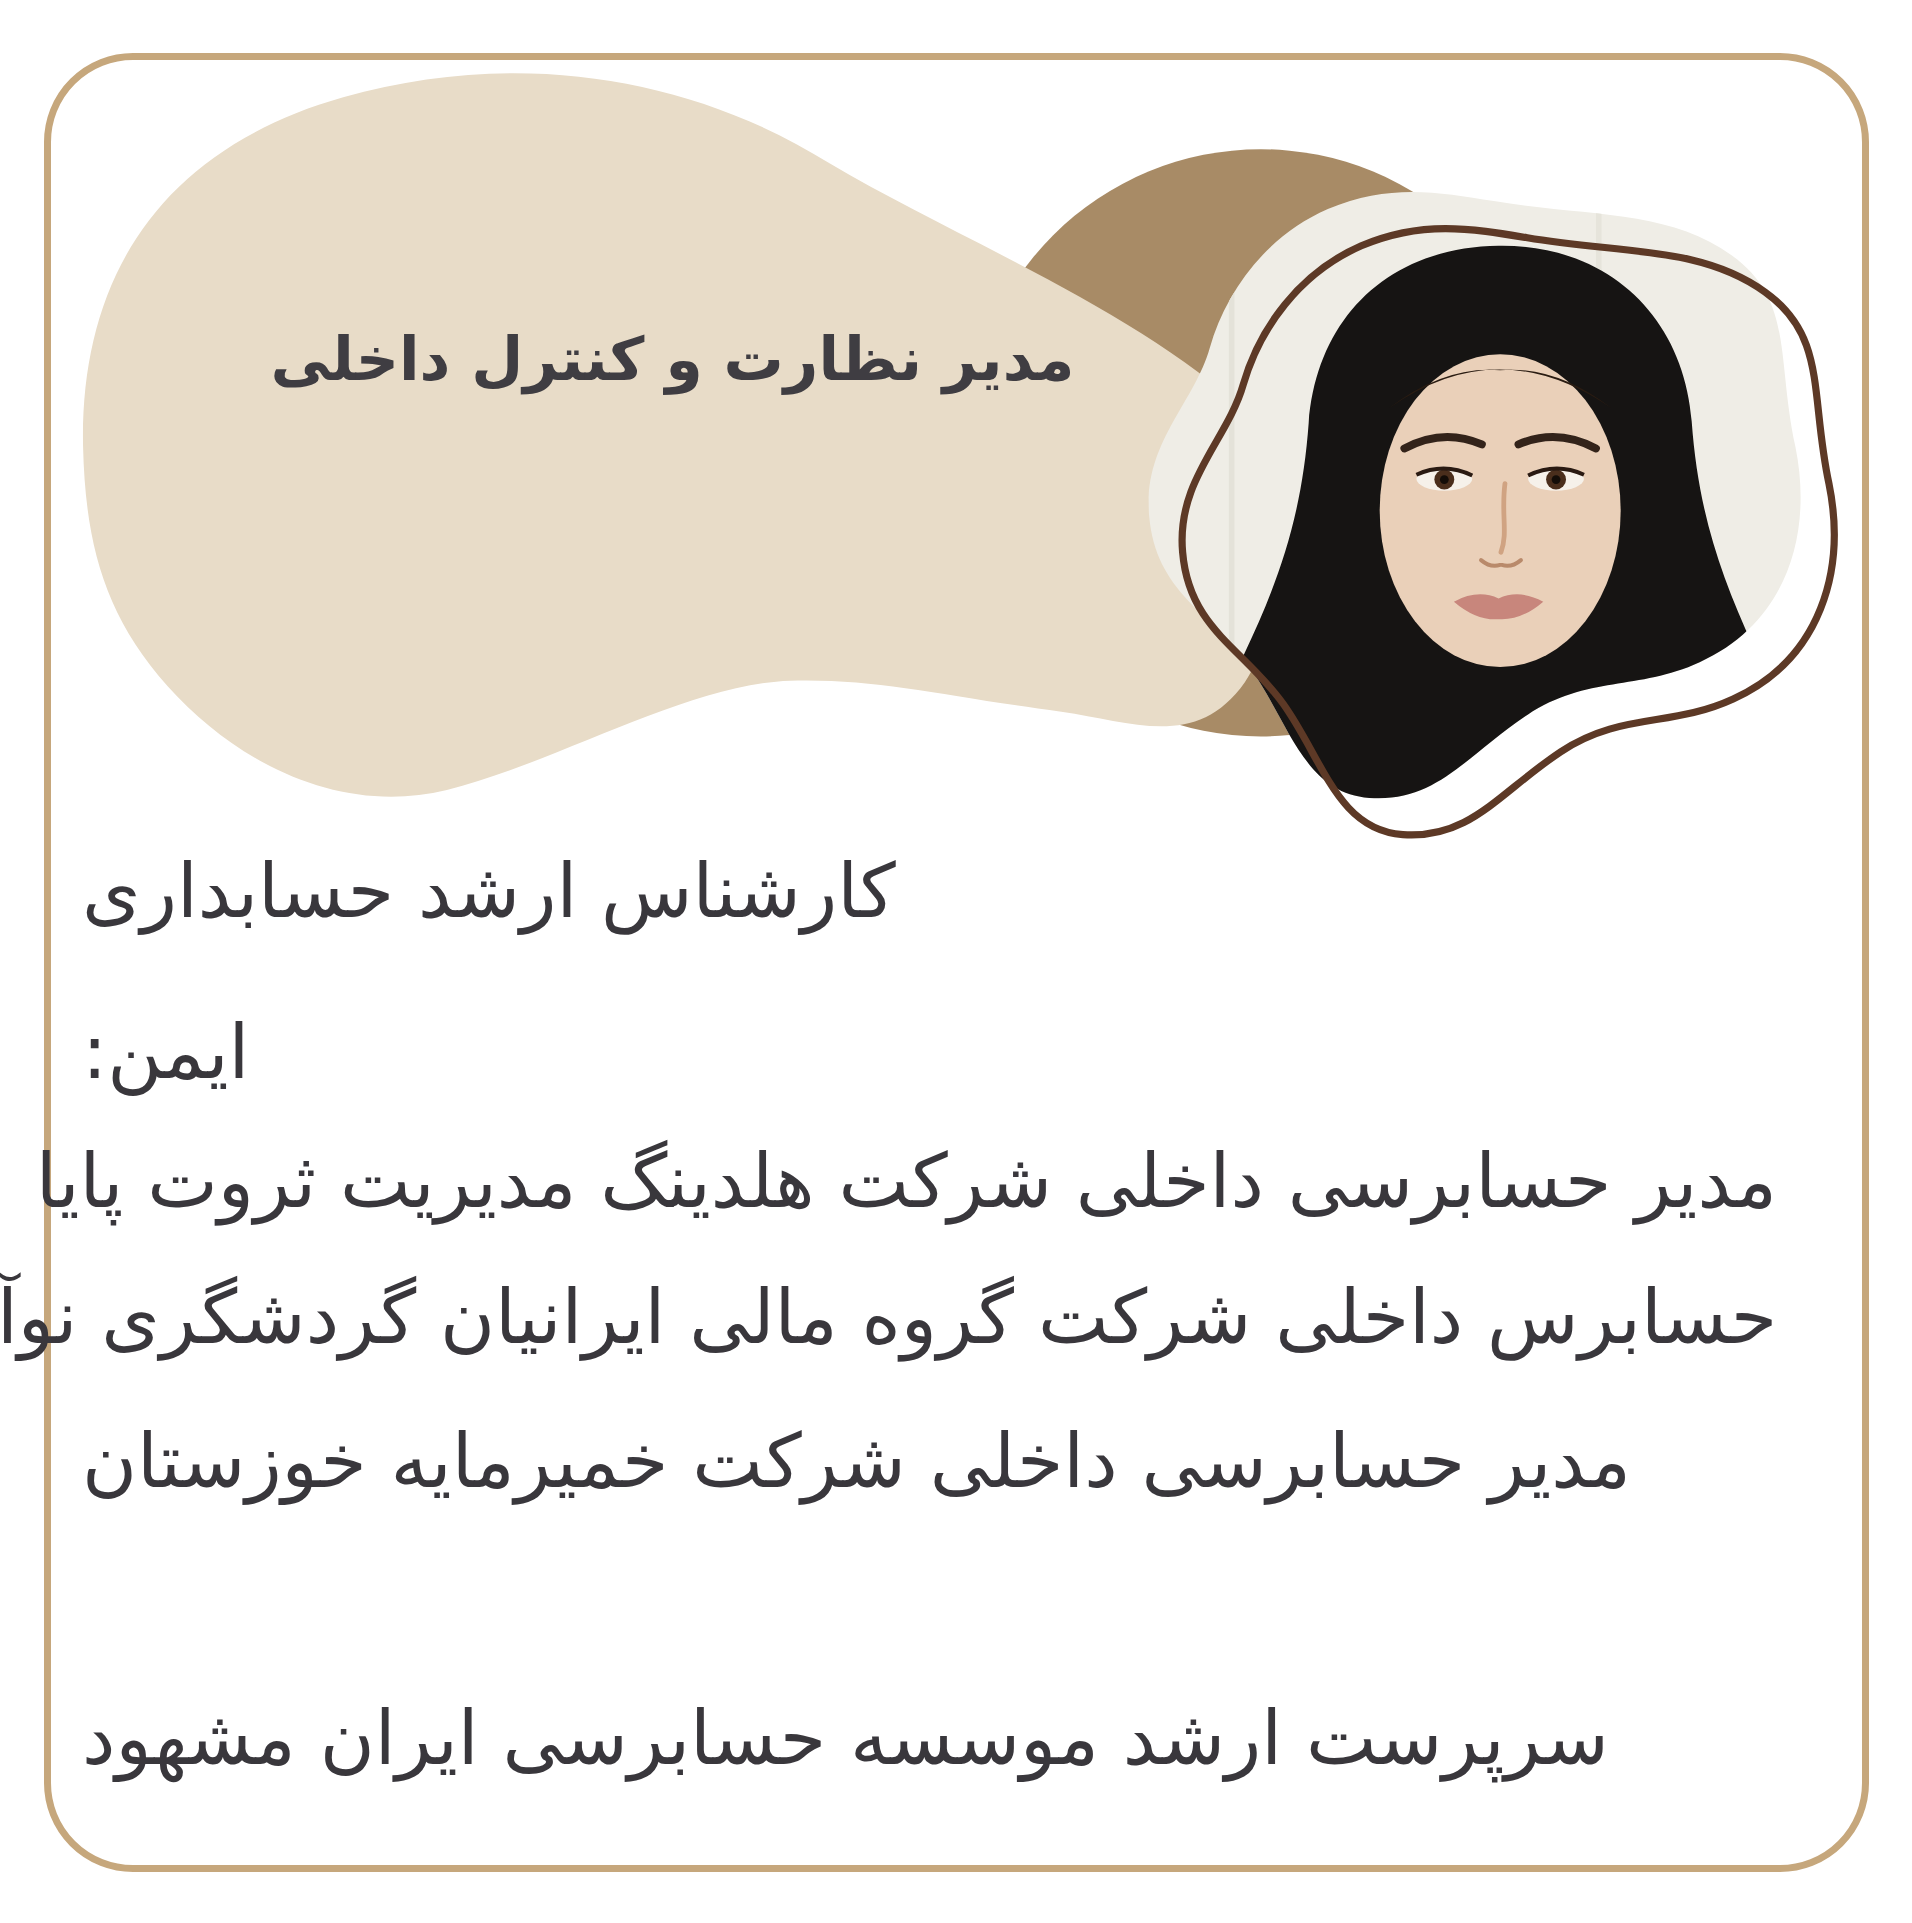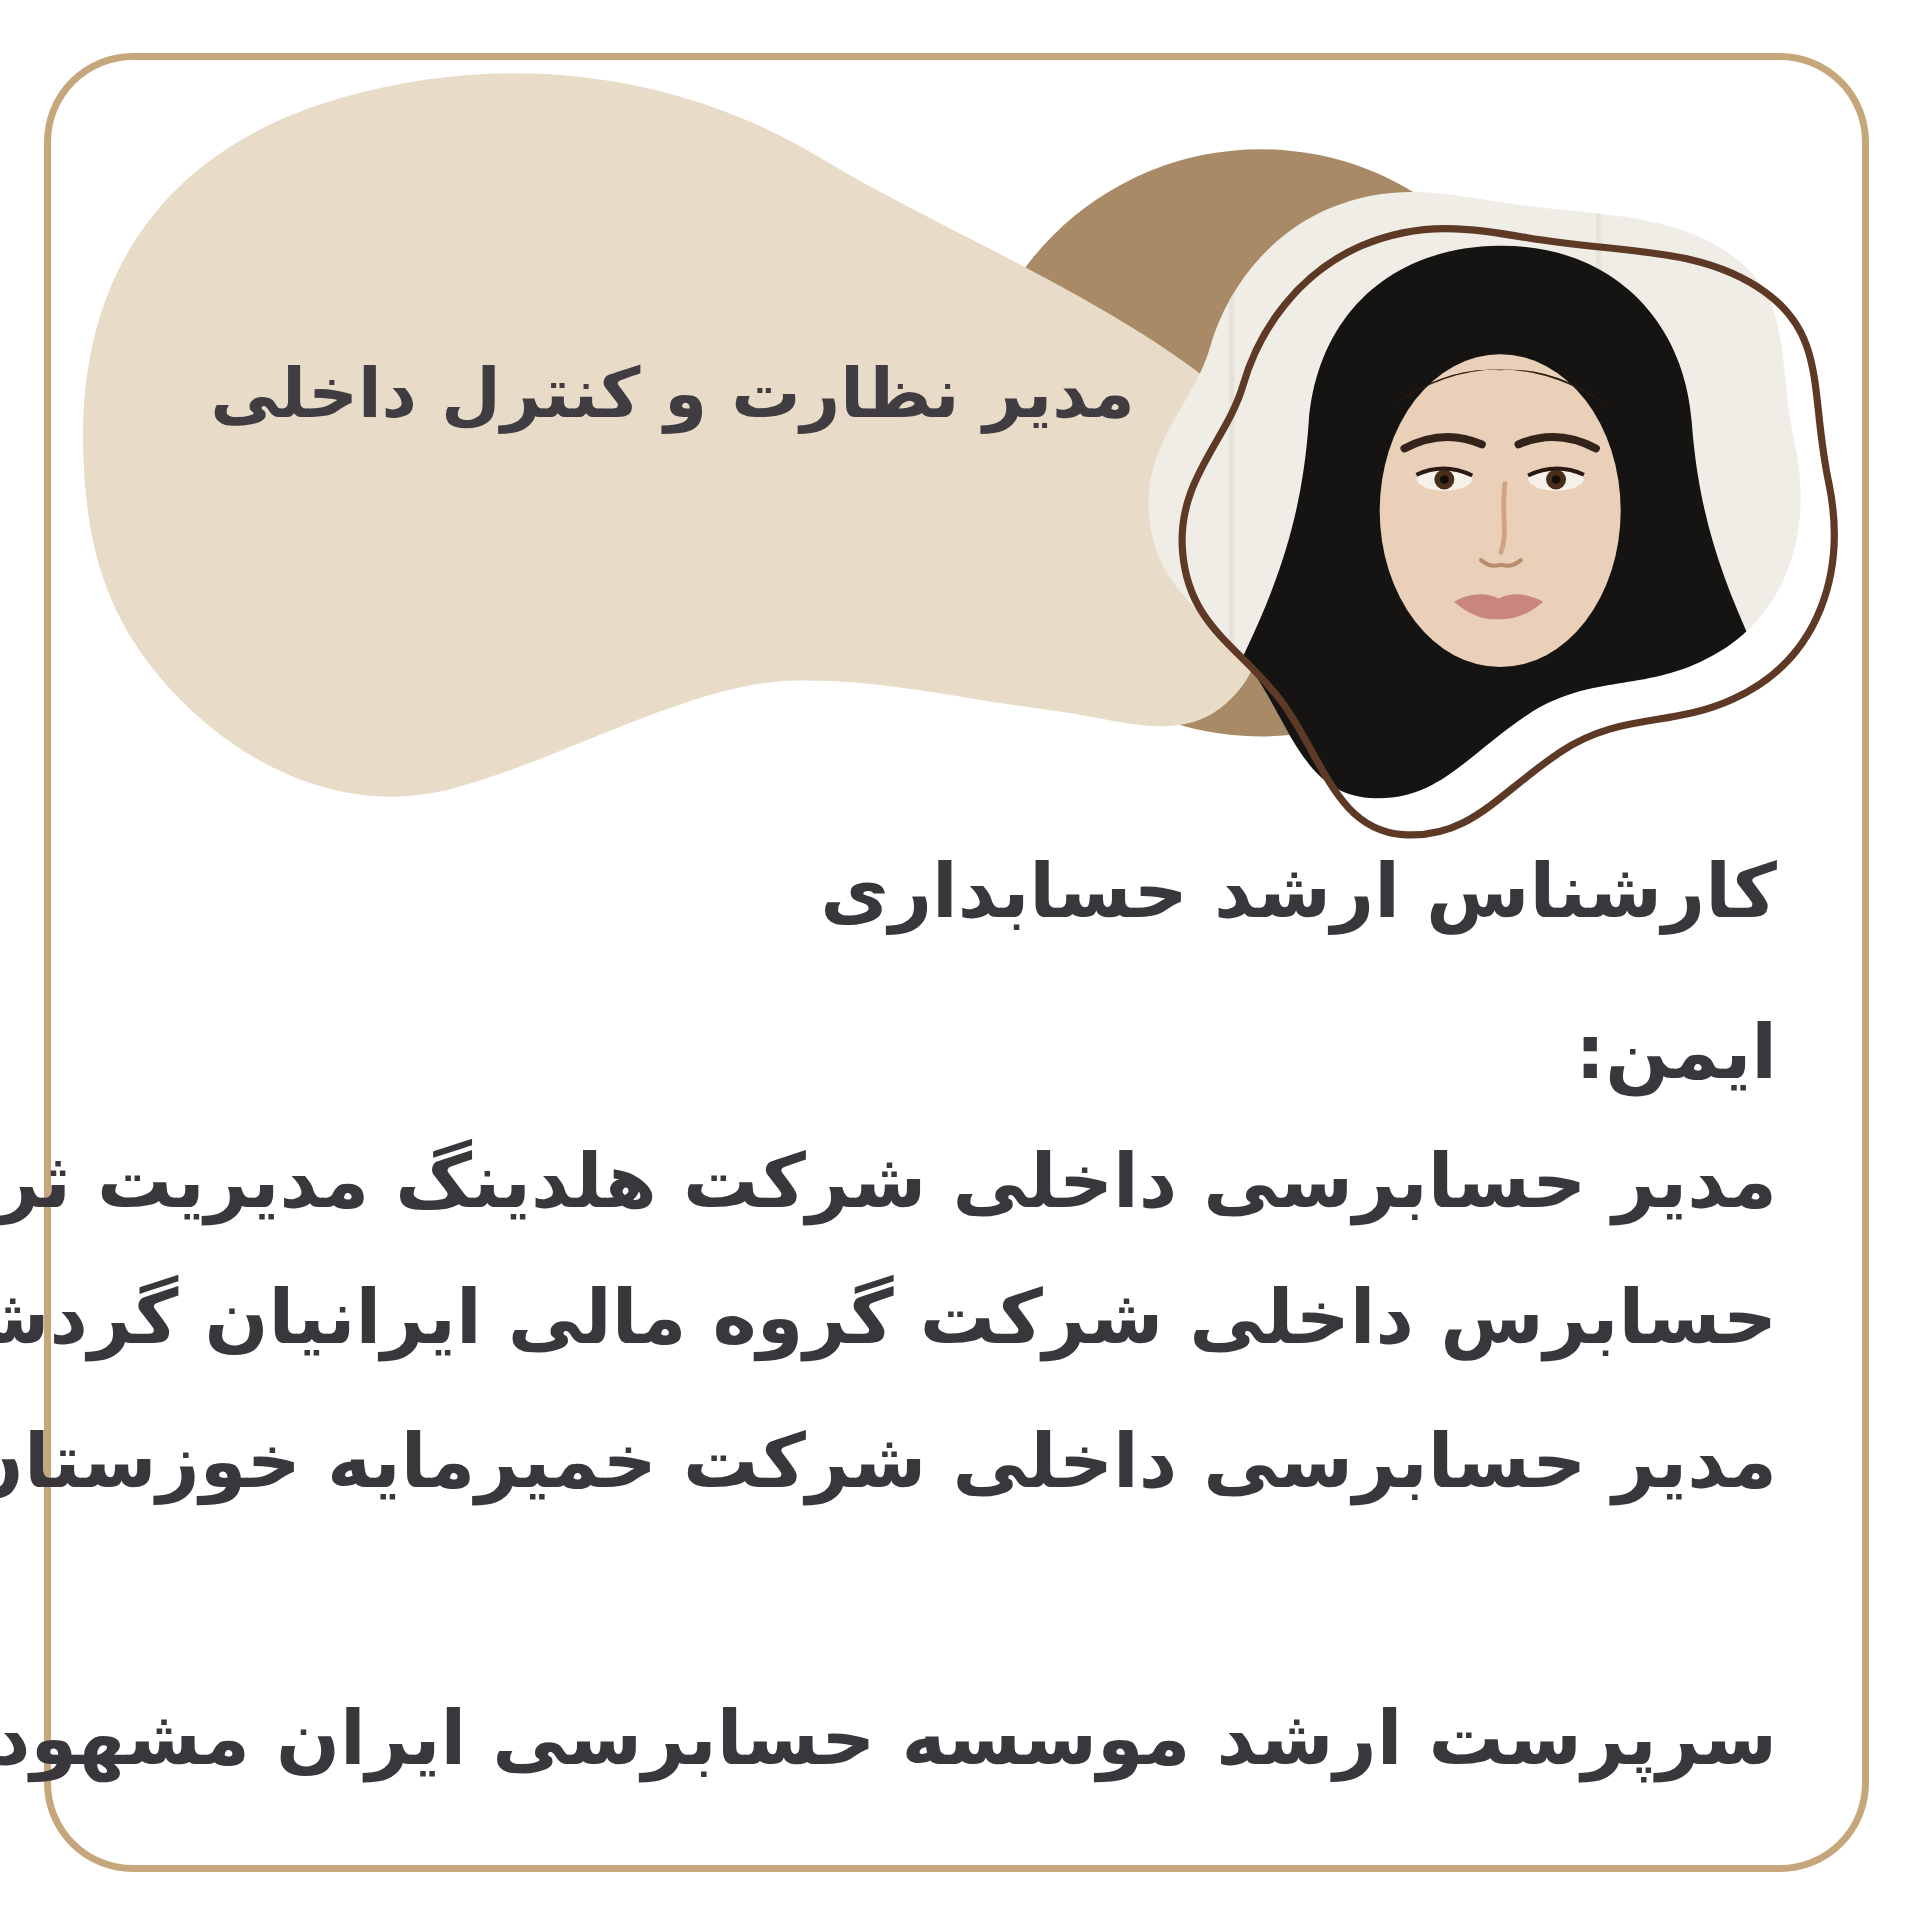--- a/index.html
+++ b/index.html
@@ -28,28 +28,28 @@
   svg.art{position:absolute;left:0;top:0;width:1912px;height:1923px;}
   .heading{
     position:absolute;left:82px;top:287px;width:1181px;
     text-align:center;direction:rtl;
   }
   .name{
     font-size:128px;font-weight:bold;color:var(--name-text);
     line-height:1.15;white-space:nowrap;
   }
   .role{
-    margin-top:65px;
-    font-size:69px;font-weight:bold;color:var(--title-text);
+    margin-top:36px;
+    font-size:60px;font-weight:bold;color:var(--title-text);
     line-height:1.2;white-space:nowrap;
   }
   .bodytext{position:absolute;left:0;top:0;width:1912px;height:1923px;direction:rtl;}
   .line{
     position:absolute;right:135px;left:82px;
-    text-align:right;font-weight:bold;color:var(--body-text);
+    text-align:left;font-weight:normal;color:var(--body-text);
     font-size:75px;line-height:1.3;white-space:nowrap;overflow:visible;
   }
   .line.edu{top:843px;}
   .line.rec-heading{top:1004px;}
   .line.rec-0{top:1133px;}
   .line.rec-1{top:1269px;}
   .line.rec-2{top:1413px;}
   .line.rec-3{top:1551px;}
   .line.rec-4{top:1690px;}
 </style>

